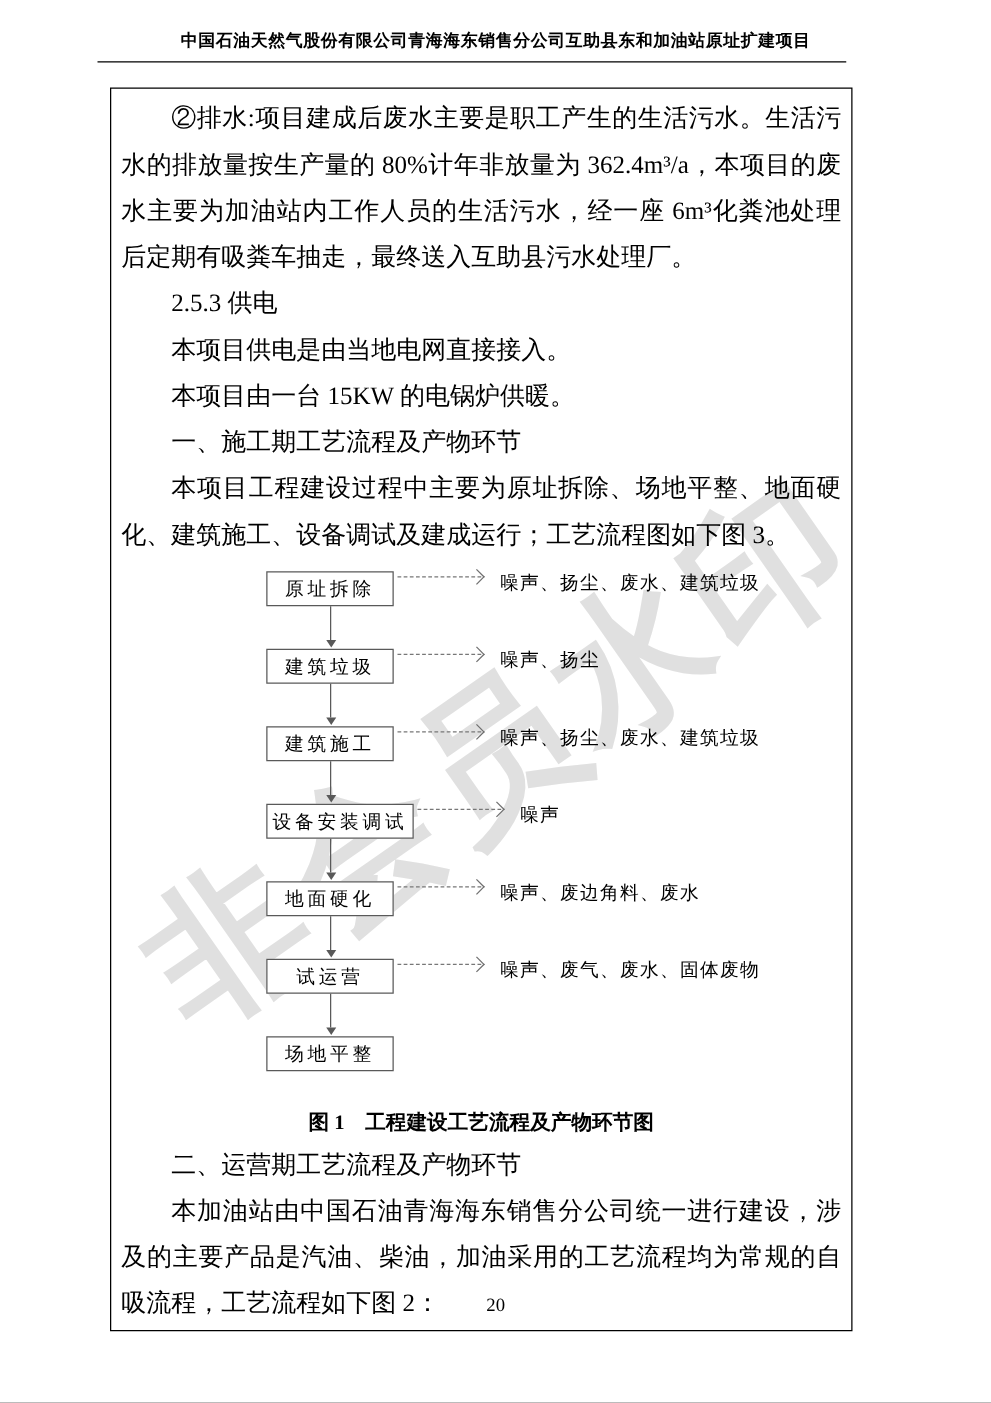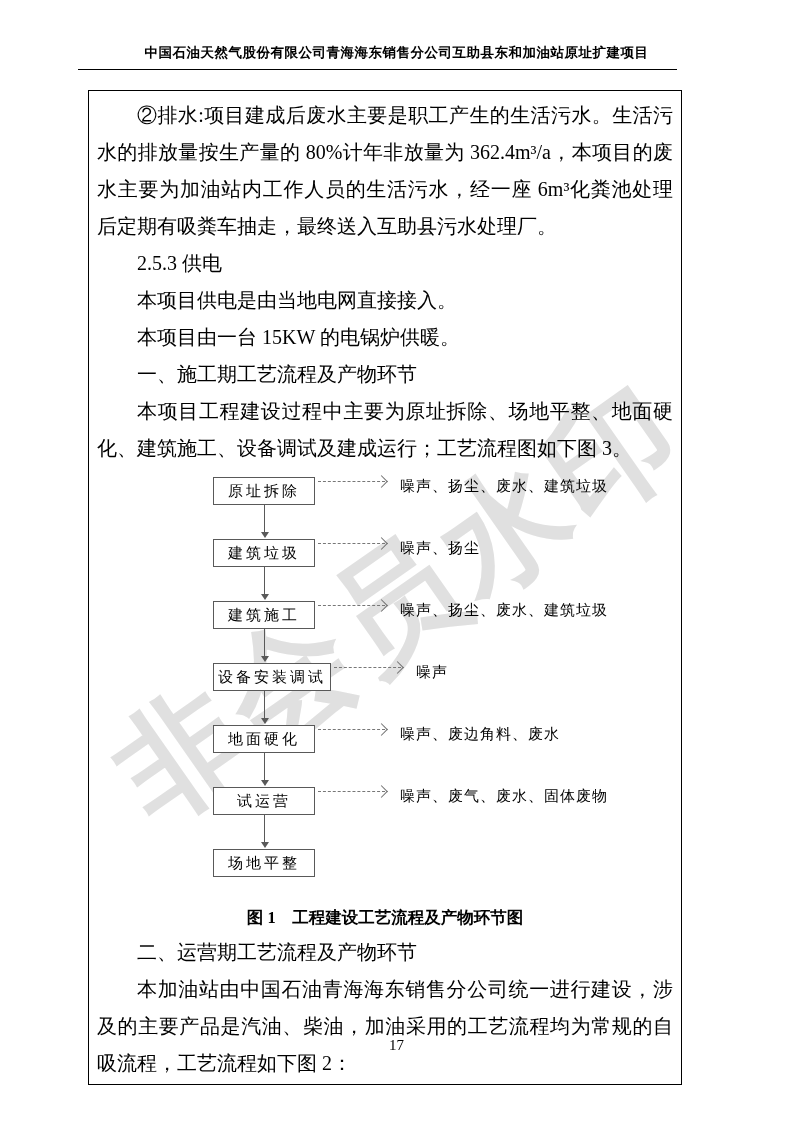--- a/index.html
+++ b/index.html
@@ -13,21 +13,21 @@
   .watermark{
     position:absolute; left:70px; top:520px; width:660px;
     text-align:center; font-size:125px; font-weight:bold;
     color:#e0e0e0; letter-spacing:6px; white-space:nowrap;
     transform:rotate(-35deg); transform-origin:center;
     z-index:0; pointer-events:none;
     font-family:"Liberation Sans","DejaVu Sans",sans-serif;
   }
   .layer{position:relative; z-index:1;}
   
-  .hdr{padding-top:44px;}
+  .hdr{padding-top:24px;}
   .hdr-title{
     text-align:center; font-size:13.5px; font-weight:bold; letter-spacing:.5px;
   }
   .hdr-rule{margin:7px 0 0 78px; width:599px; border-top:1.6px solid #000; height:0;}
   
   .frame{
     margin:20px 0 0 88px; width:576px; min-height:880px;
     border:1.6px solid #000; padding:6px 8px 2px 8px;
     background:transparent;
   }
@@ -167,15 +167,15 @@
         </div>
 
       </div>
 
       <p class="fig-cap">图 1    工程建设工艺流程及产物环节图</p>
       <p class="para">二、运营期工艺流程及产物环节</p>
       <p class="para">本加油站由中国石油青海海东销售分公司统一进行建设，涉及的主要产品是汽油、柴油，加油采用的工艺流程均为常规的自吸流程，工艺流程如下图 2：</p>
 
     </div>
 
-    <div class="pagenum">17</div>
+    <div class="pagenum">20</div>
   </div>
 </div>
 
 </body></html>

